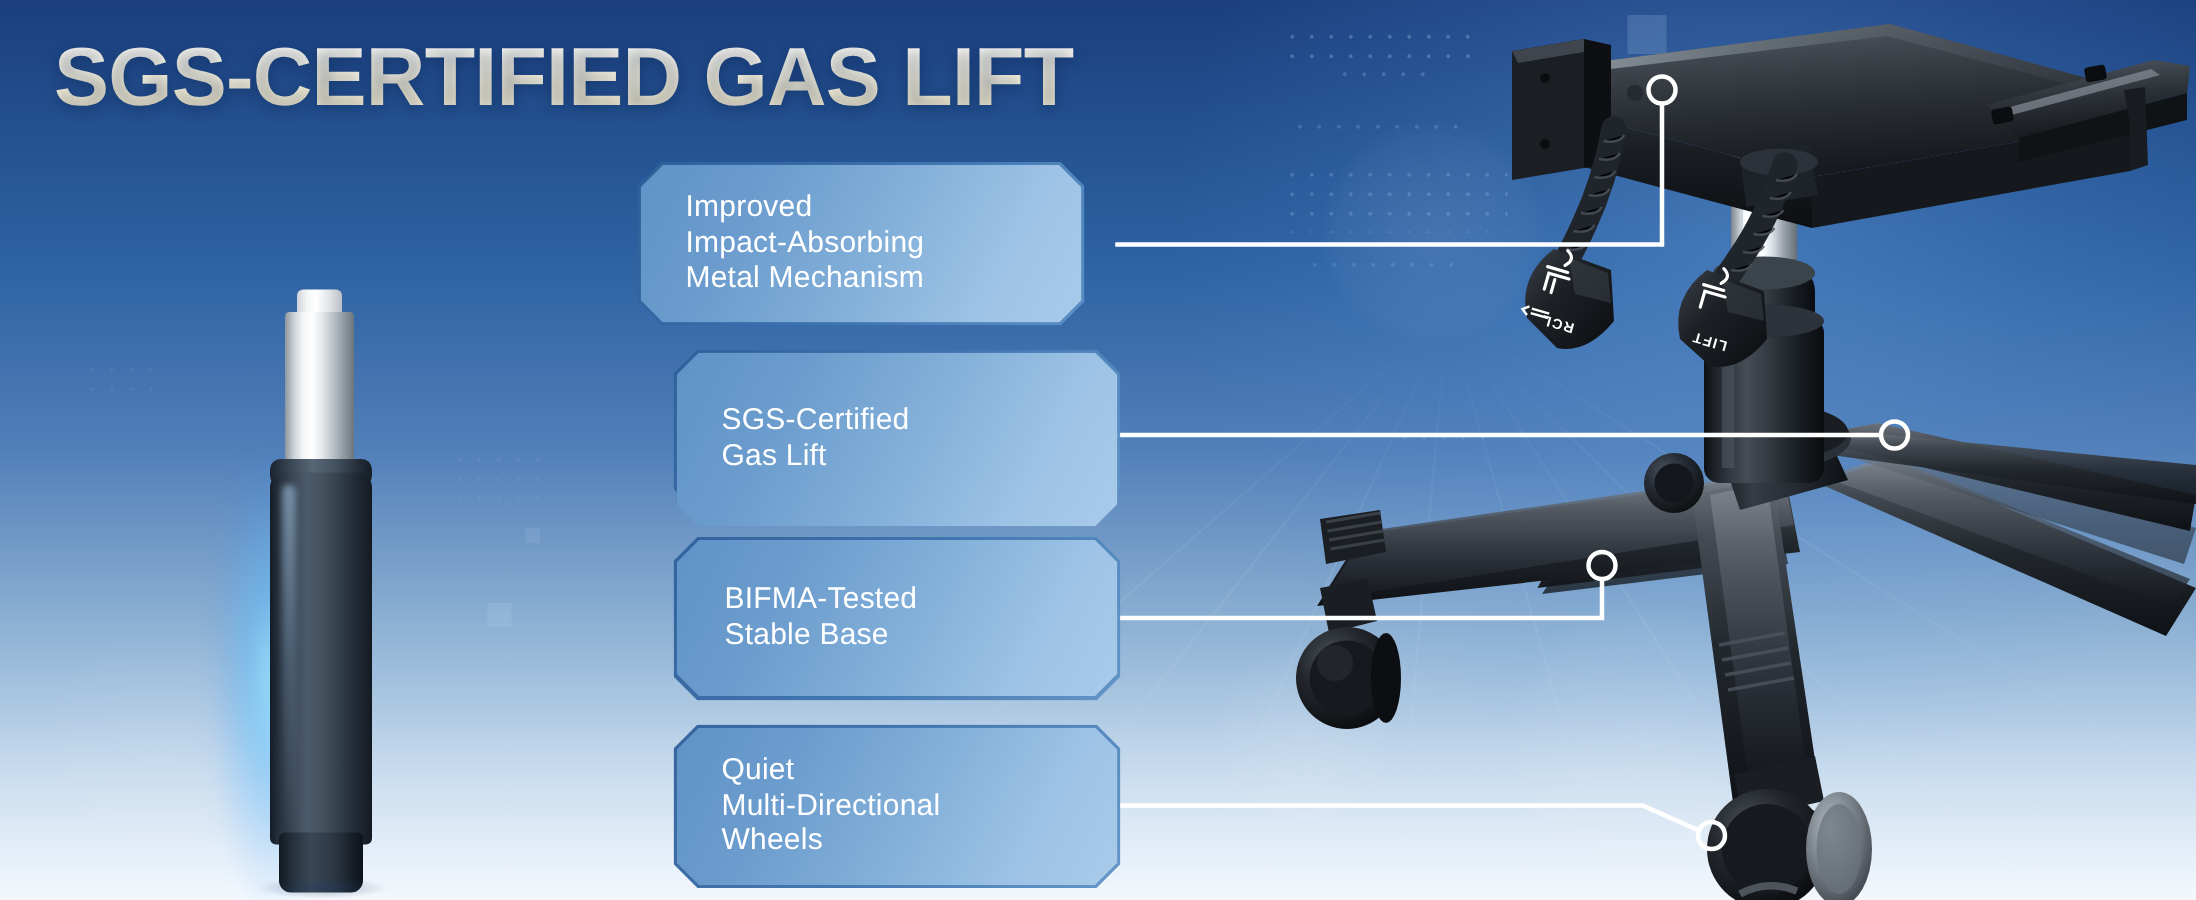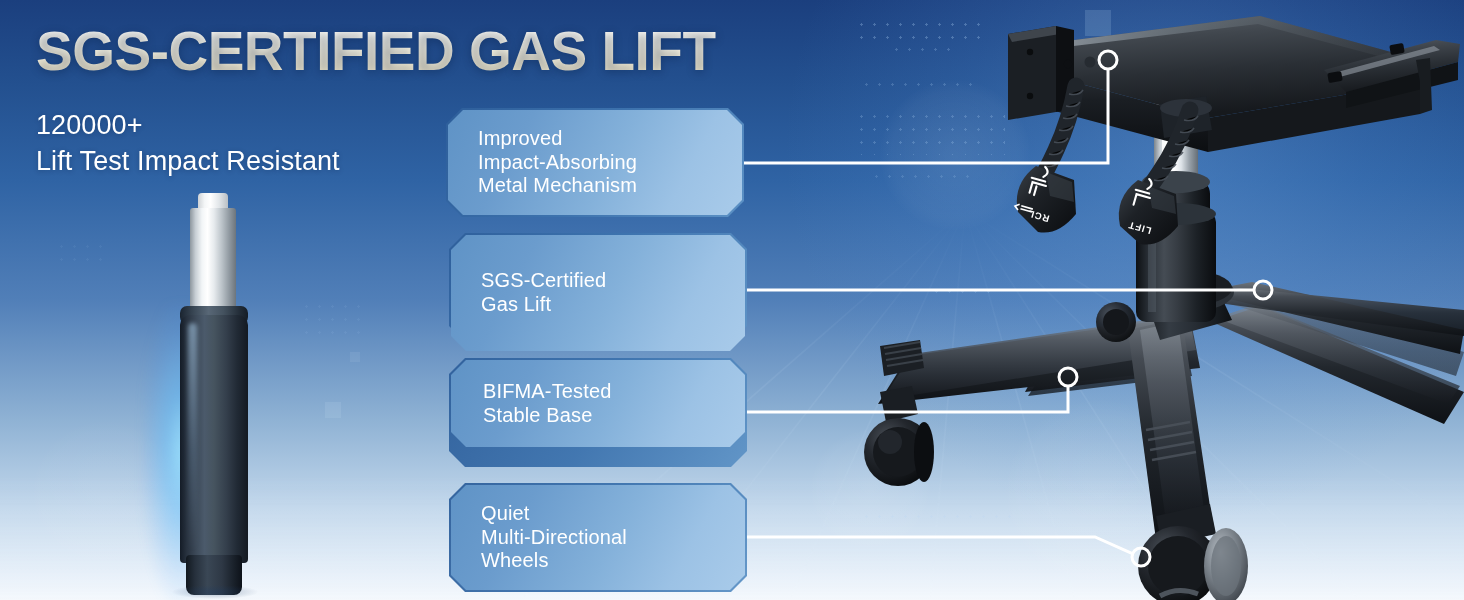--- a/index.html
+++ b/index.html
@@ -124,21 +124,21 @@
     width:calc(100% + 4px); height:calc(100% + 4px);
     background:linear-gradient(118deg,#2e5f9b 0%,#3d73ae 50%,#5e93c6 100%);
     clip-path:polygon(16px 0, calc(100% - 16px) 0, 100% 16px,
                       100% calc(100% - 16px), calc(100% - 16px) 100%,
                       16px 100%, 0 calc(100% - 16px), 0 16px);
     opacity:.95;
   }
   .callout-wrap .callout{ position:relative; left:0; top:0; }
   .callout-text{ white-space:pre-line; }
 
-  .box1{ left:448px; top:110px;  height:105px; }
+  .box1{ left:427px; top:110px;  height:105px; }
   .box2{ left:451px; top:235px;  height:105px; }
   .box3{ left:451px; top:360px;  height:105px; }
   .box4{ left:451px; top:485px;  height:105px; }
 
   
   .leaders{ position:absolute; left:0; top:0; width:100%; height:100%;
             pointer-events:none; }
 
   
   .cylinder{ position:absolute; left:150px; top:193px; width:140px; height:407px; }
@@ -499,42 +499,38 @@
     <g fill="none" stroke="#ffffff" stroke-width="3">
       <circle cx="1108" cy="60" r="9"></circle>
       <circle cx="1263" cy="290" r="9"></circle>
       <circle cx="1068" cy="377" r="9"></circle>
       <circle cx="1141" cy="557" r="9"></circle>
     </g>
   </svg>
 
   <div class="headline">SGS-CERTIFIED GAS LIFT</div>
 
-  <div class="subline">
-    <div>120000+</div>
-    <div>Lift Test Impact Resistant</div>
-  </div>
 
   <div class="callout-wrap box1">
     <div class="callout" style="height:105px;">
       <span class="callout-text">Improved
 Impact-Absorbing
 Metal Mechanism</span>
     </div>
   </div>
 
   <div class="callout-wrap box2">
     <div class="callout" style="height:116px;">
       <span class="callout-text">SGS-Certified
 Gas Lift</span>
     </div>
   </div>
 
   <div class="callout-wrap box3">
-    <div class="callout" style="height:87px;padding-left:32px;">
+    <div class="callout" style="height:104px;padding-left:32px;">
       <span class="callout-text">BIFMA-Tested
 Stable Base</span>
     </div>
   </div>
 
   <div class="callout-wrap box4">
     <div class="callout" style="height:105px;">
       <span class="callout-text">Quiet
 Multi-Directional
 Wheels</span>

